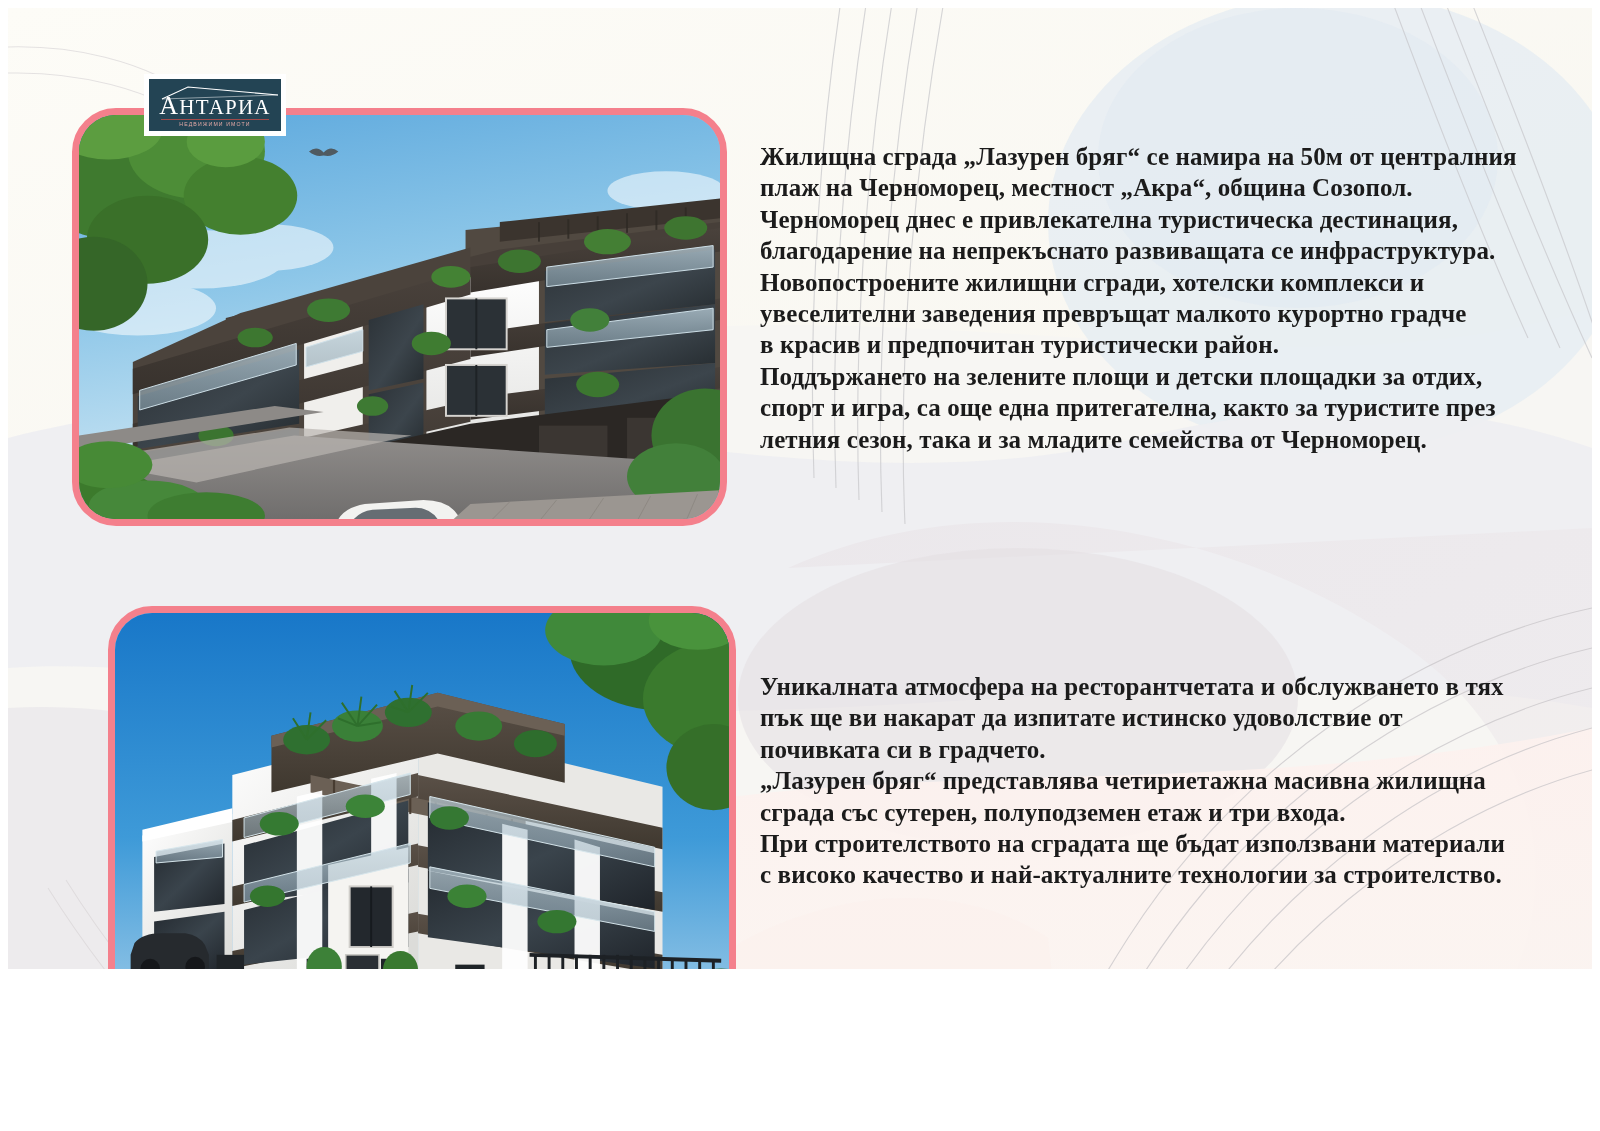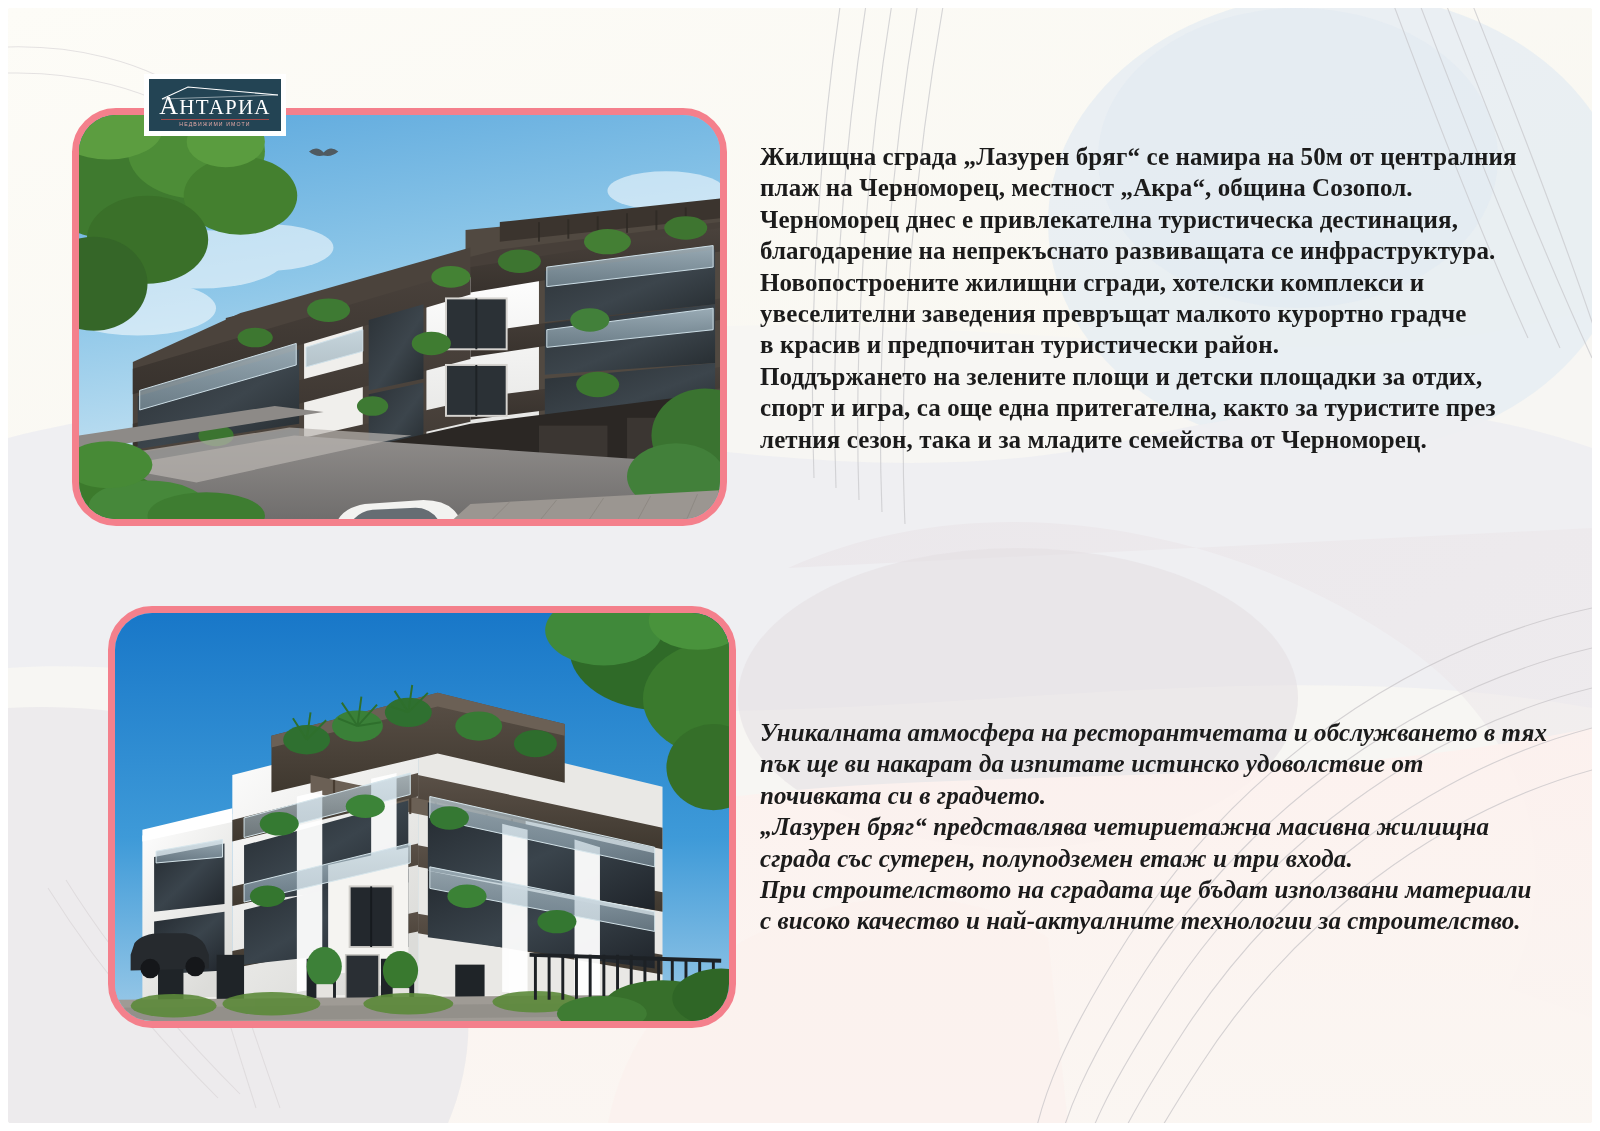--- a/index.html
+++ b/index.html
@@ -14,24 +14,23 @@
     font-family: "Liberation Serif", serif;
     background: #ffffff;
     position: relative;
   }
 
   
   .page {
     position: absolute;
     inset: 0;
     width: 1600px;
-    height: 1131px;
+    height: 969px;
     background: #ffffff;
     overflow: hidden;
-    border-radius: 30px;
   }
 
   
   .page-inner {
     position: absolute;
     left: 8px;
     top: 8px;
     width: 1584px;
     height: 1115px;
     overflow: hidden;
@@ -113,21 +112,21 @@
     font-family: "Liberation Serif", serif;
     font-weight: bold;
     color: #1b1b1b;
     font-size: 25px;
     line-height: 31.4px;
     letter-spacing: 0.1px;
     white-space: pre-line;
     z-index: 10;
   }
   #text-block-top    { left: 752px; top: 133px; width: 790px; }
-  #text-block-bottom { left: 752px; top: 709px; width: 790px; font-style: italic; }
+  #text-block-bottom { left: 752px; top: 663px; width: 790px; }
 </style>
 </head>
 <body>
 
 <div class="page">
   <div class="page-inner">
 
     <div class="bg-layer">
       <svg viewBox="0 0 1584 1115" preserveAspectRatio="none">
         <defs>

